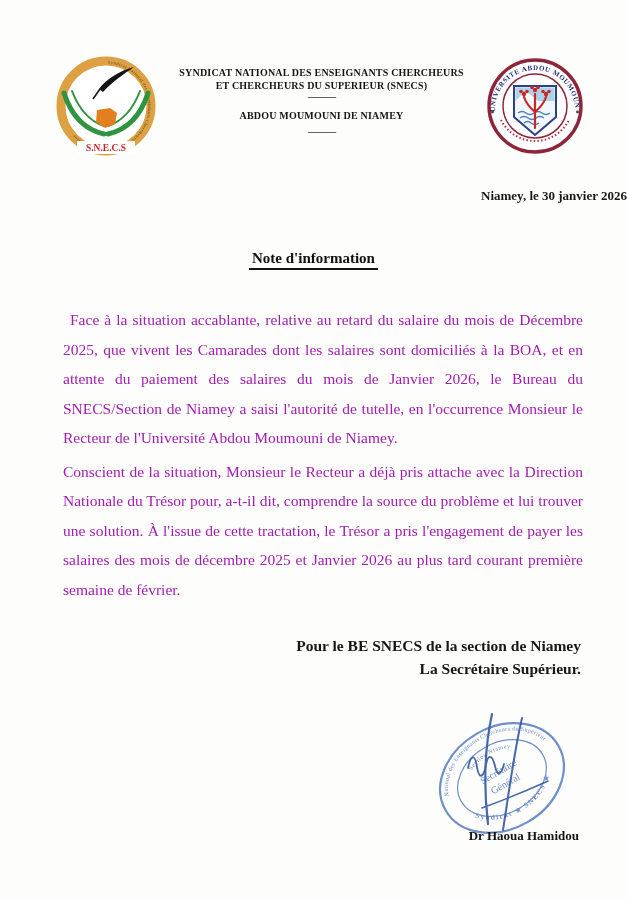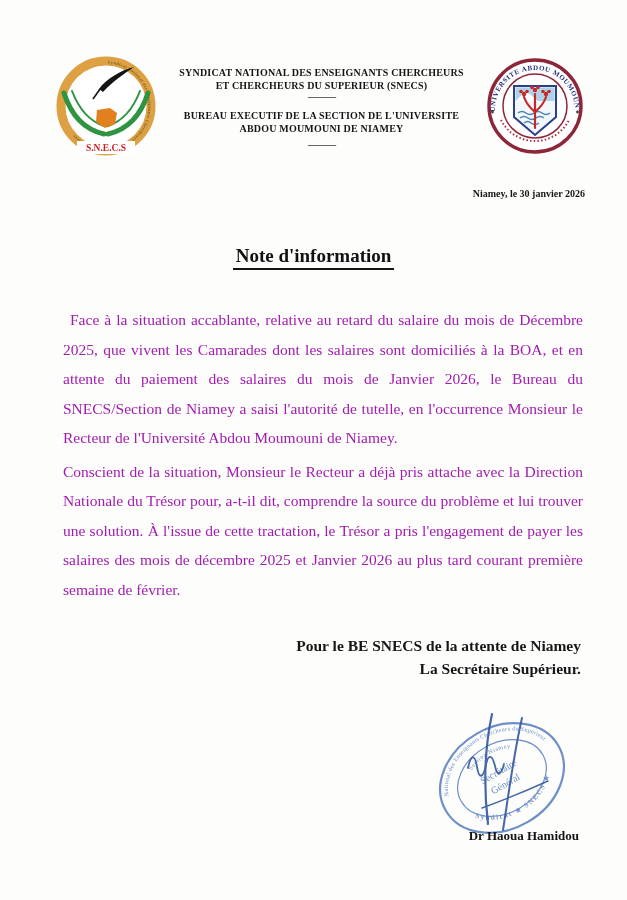--- a/index.html
+++ b/index.html
@@ -10,23 +10,23 @@
     overflow:hidden;
   }
   
   .letterhead{display:flex;align-items:flex-start;padding:56px 38px 0 50px;}
   .logo-box{flex:0 0 auto;}
   .head-center{flex:1 1 auto;text-align:center;padding-top:10px;font-weight:bold;}
   .head-line{font-size:10px;line-height:13px;letter-spacing:.2px;color:#151515;font-family:Liberation Serif, serif;}
   .head-sep{font-size:9px;line-height:11px;letter-spacing:-1px;color:#333;}
   .head-group2{margin-top:6px;}
   
-  .date-line{margin-top:24px;padding-right:42px;text-align:right;
-    font-weight:bold;font-size:10px;color:#171717;}
-  .doc-title{margin:46px 0 0;text-align:center;font-size:19px;font-weight:bold;color:#111;}
+  .date-line{margin-top:24px;text-align:right;
+    font-weight:bold;font-size:13px;color:#171717;}
+  .doc-title{margin:46px 0 0;text-align:center;font-size:15px;font-weight:bold;color:#111;}
   .doc-title span{border-bottom:2.5px solid #141414;padding:0 3px 2px;}
   
   .bodytext{margin-top:38px;padding:0 44px 0 63px;font-size:15.5px;
     line-height:29.5px;text-align:justify;color:#a21caf;}
   .bodytext p{margin:0;}
   .bodytext p.p1{text-indent:7px;}
   .bodytext p + p{margin-top:4px;}
   
   .signoff{margin-top:30px;padding-right:46px;text-align:right;
     font-weight:bold;font-size:15.5px;line-height:23px;color:#161616;}
@@ -64,21 +64,20 @@
         <rect x="27" y="85" width="58" height="13" fill="#ffffff"></rect>
         <text x="56" y="95" text-anchor="middle" font-size="9.5" font-weight="bold" fill="#cc2222">S.N.E.C.S</text>
       </svg>
     </div>
 
     <div class="head-center">
       <div class="head-line">SYNDICAT NATIONAL DES ENSEIGNANTS CHERCHEURS</div>
       <div class="head-line">ET CHERCHEURS DU SUPERIEUR (SNECS)</div>
       <div class="head-sep">--------------</div>
       <div class="head-group2">
-        <div class="head-line">BUREAU EXECUTIF DE LA SECTION DE L'UNIVERSITE</div>
         <div class="head-line">ABDOU  MOUMOUNI DE NIAMEY</div>
       </div>
       <div class="head-sep" style="margin-top:5px">--------------</div>
     </div>
 
     <div class="logo-box">
       <svg width="108" height="100" viewBox="0 0 108 100">
         <circle cx="54" cy="50" r="46" fill="#ffffff" stroke="#8c2638" stroke-width="3.4"></circle>
         <circle cx="54" cy="50" r="32" fill="#ffffff" stroke="#8c2638" stroke-width="1.5"></circle>
         <defs>
@@ -126,21 +125,21 @@
   <div class="doc-title">
     <span>Note d'information</span>
   </div>
 
   <div class="bodytext">
     <p class="p1">Face à la situation accablante, relative au retard du salaire du mois de Décembre 2025, que vivent les Camarades dont les salaires sont domiciliés à la BOA, et en attente du paiement des salaires du mois de Janvier 2026, le Bureau du SNECS/Section de Niamey a saisi l'autorité de tutelle, en l'occurrence Monsieur le Recteur de l'Université Abdou Moumouni de Niamey.</p>
     <p>Conscient de la situation, Monsieur le Recteur a déjà pris attache avec la Direction Nationale  du Trésor pour, a-t-il dit, comprendre la source du problème et lui trouver une solution. À l'issue de cette tractation, le Trésor a pris l'engagement de payer les salaires des mois de décembre 2025 et Janvier 2026 au plus tard courant première semaine de février.</p>
   </div>
 
   <div class="signoff">
-    <div>Pour le BE SNECS de la attente de Niamey</div>
+    <div>Pour le BE SNECS de la section de Niamey</div>
     <div>La Secrétaire Supérieur.</div>
   </div>
 
   <div class="stamp-wrap">
     <svg width="156" height="142" viewBox="0 0 156 142">
       <g transform="rotate(-30 78 68)" opacity=".88">
         <ellipse cx="78" cy="68" rx="65" ry="51" fill="none" stroke="#5b80c2" stroke-width="2.2"></ellipse>
         <ellipse cx="78" cy="68" rx="47" ry="35" fill="none" stroke="#5b80c2" stroke-width="1.2"></ellipse>
         <defs>
           <path id="st-top" d="M 21,68 A 57,44 0 0 1 135,68"></path>

